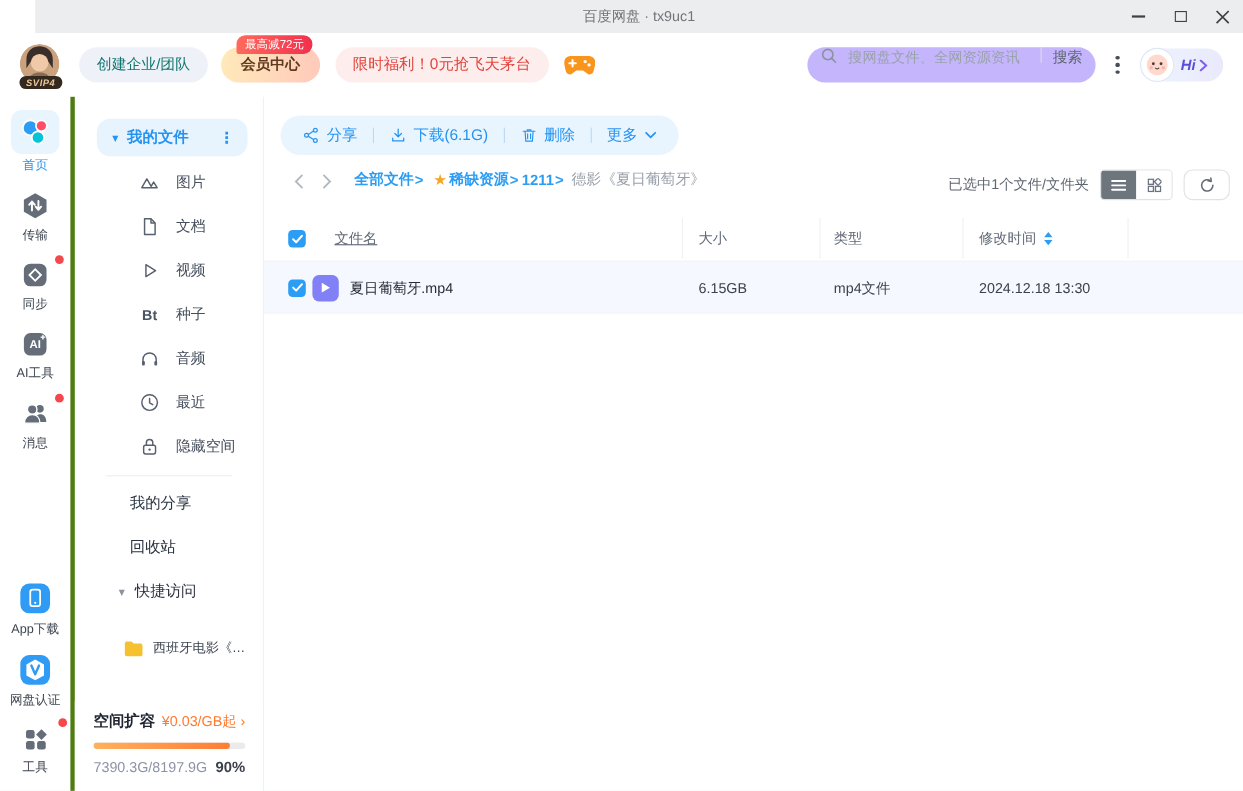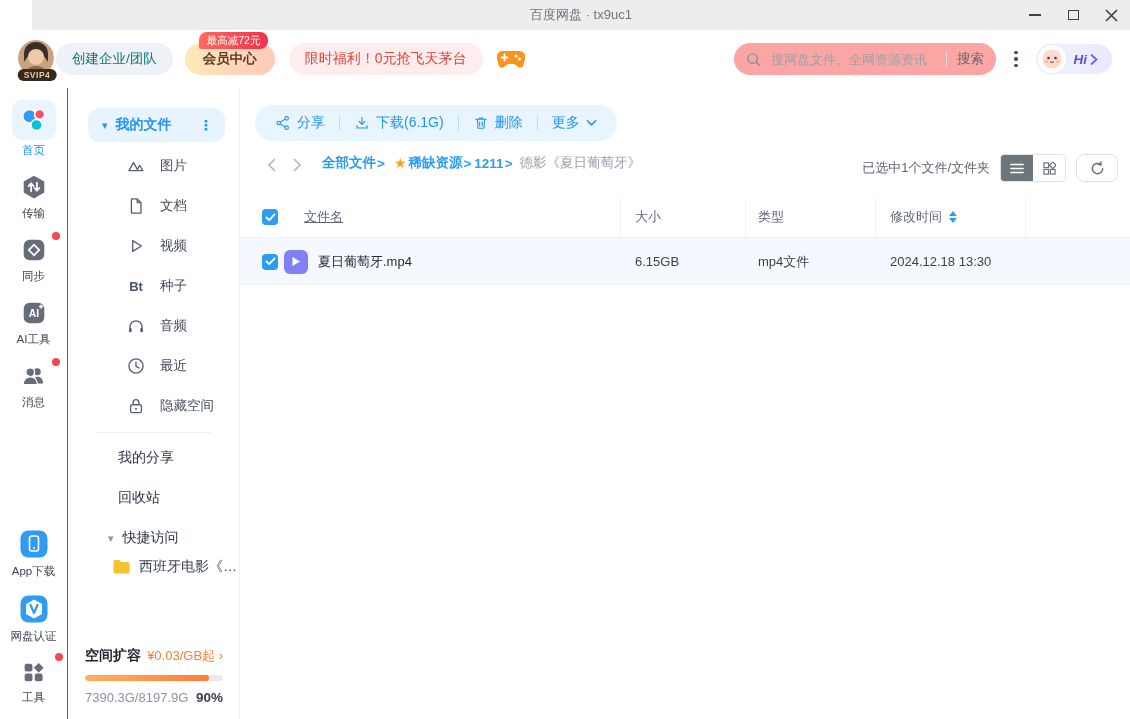--- a/index.html
+++ b/index.html
@@ -11,51 +11,51 @@
   .titlebar{position:relative;height:30px;background:#ecedee;display:flex;align-items:center;margin-left:32px;}
   .title{position:absolute;left:0;right:0;text-align:center;font-size:13px;color:#70757a;}
   .win-controls{margin-left:auto;display:flex;height:100%;}
   .win-btn{width:38px;height:100%;display:flex;align-items:center;justify-content:center;cursor:pointer;}
   .ic-min{width:12px;height:2px;background:#3d4247;}
   .ic-max{width:11px;height:10px;border:1.6px solid #3d4247;}
   .ic-close{stroke:#3d4247;stroke-width:1.6;}
 
   
   .header{height:58px;display:flex;align-items:center;padding:0 18px;background:#fff;}
-  .avatar-wrap{position:relative;width:38px;height:38px;}
+  .avatar-wrap{position:relative;width:38px;height:38px;margin-right:16px;font-style:italic;}
   .avatar{width:36px;height:36px;border-radius:50%;overflow:hidden;display:block;}
   .svip{position:absolute;left:50%;transform:translateX(-50%);bottom:-3px;background:#33291f;
     color:#ecc89b;font-size:8.5px;font-weight:bold;padding:1px 6px;border-radius:7px;letter-spacing:.5px;white-space:nowrap;}
   .pill{display:flex;align-items:center;height:32px;border-radius:16px;font-size:13.5px;cursor:pointer;}
   .team-pill{background:#eef1f7;color:#0f766e;padding:0 16px;margin-right:12px;}
   .vip-pill{position:relative;background:linear-gradient(100deg,#ffeaba,#ffc9bb);color:#5f3a20;
     font-weight:bold;padding:0 18px;margin-right:14px;}
   .vip-ribbon{position:absolute;top:-11px;left:14px;background:linear-gradient(90deg,#ff6a5c,#f2304e);
     color:#fff;font-size:10.5px;font-weight:normal;padding:1.5px 8px;border-radius:8px 8px 8px 2px;white-space:nowrap;}
   .promo-pill{background:#fdeded;color:#e2443b;padding:0 16px;margin-right:14px;font-size:14px;}
   .gamepad{margin-right:10px;cursor:pointer;}
-  .search{margin-left:auto;display:flex;align-items:center;width:262px;height:32px;background:#fca5a5;
+  .search{margin-left:auto;display:flex;align-items:flex-start;width:262px;height:32px;background:#c4b5fd;
     border-radius:16px;padding:0 12px;}
   .search input{flex:1;border:none;outline:none;background:transparent;font-size:13px;color:#333;
     font-family:inherit;min-width:0;}
   .search input::placeholder{color:#9aa2ab;}
   .search-sep{width:1px;height:14px;background:#dcdfe2;margin:0 10px;}
   .search-btn{font-size:13.5px;color:#5f6670;cursor:pointer;white-space:nowrap;}
   .kebab{display:flex;flex-direction:column;align-items:center;gap:3px;margin:0 14px;cursor:pointer;padding:4px;}
   .kebab i{width:3.5px;height:3.5px;border-radius:50%;background:#474e57;}
   .hi-pill{position:relative;display:flex;align-items:center;height:30px;border-radius:15px;
     background:linear-gradient(90deg,#eef5ff,#e9e9fb);padding:0 14px 0 38px;cursor:pointer;font-style:italic;}
   .hi-avatar{position:absolute;left:-2px;top:-4px;}
   .hi-label{font-size:13.5px;font-weight:bold;color:#5b4fd9;margin-right:3px;}
 
   
   .body-row{display:flex;height:631px;}
 
   
-  .rail{width:68px;border-right:1px solid #4d7c0f;display:flex;flex-direction:column;align-items:center;
+  .rail{width:68px;border-right:4px solid #4d7c0f;display:flex;flex-direction:column;align-items:center;
     padding:12px 0 14px;}
   .rail-item{display:flex;flex-direction:column;align-items:center;margin-bottom:13px;cursor:pointer;}
   .rail-tile{position:relative;width:44px;height:40px;border-radius:10px;display:flex;align-items:center;justify-content:center;}
   .rail-tile.active{background:#e8f4fe;}
   .rail-label{font-size:11.5px;color:#3f4651;margin-top:3px;}
   .rail-label.active{color:#2693f1;}
   .red-dot{position:absolute;top:-2px;right:-4px;width:8px;height:8px;border-radius:50%;background:#f5484d;}
   .rail-spacer{flex:1;}
 
   
@@ -66,21 +66,21 @@
   .myfiles .dots{margin-left:auto;font-size:14px;font-weight:bold;cursor:pointer;}
   .cat-row{display:flex;align-items:center;height:40px;padding-left:58px;font-size:13.5px;color:#454e5c;cursor:pointer;}
   .cat-row svg,.cat-bt{margin-right:14px;}
   .cat-bt{font-size:13px;font-weight:bold;color:#4a5464;width:20px;text-align:center;}
   .side-divider{height:1px;background:#efefef;margin:6px 28px 5px 28px;}
   .side-link{display:flex;align-items:center;height:40px;padding-left:50px;font-size:14px;color:#2b3341;
     font-weight:500;cursor:pointer;}
   .quick-head{display:flex;align-items:center;height:40px;padding-left:40px;font-size:14px;color:#2b3341;
     font-weight:500;cursor:pointer;}
   .quick-head .caret{font-size:11px;color:#8a93a0;margin-right:9px;}
-  .quick-item{display:flex;align-items:flex-start;height:40px;padding-left:44px;font-size:14px;color:#3d4552;cursor:pointer;}
+  .quick-item{display:flex;align-items:flex-end;height:40px;padding-left:44px;font-size:12px;color:#3d4552;cursor:pointer;}
   .quick-item svg{margin-right:8px;flex:none;}
   .quick-item span{white-space:nowrap;overflow:hidden;}
   .storage{position:absolute;left:0;right:0;bottom:0;padding:10px 16px 14px 17px;background:#fff;}
   .storage-top{display:flex;align-items:center;}
   .storage-title{font-size:14px;font-weight:bold;color:#1f2430;}
   .storage-price{margin-left:auto;font-size:13px;color:#ff7a2e;cursor:pointer;white-space:nowrap;}
   .storage-bar{margin-top:10px;height:6px;border-radius:3px;background:#ebebeb;overflow:hidden;}
   .storage-fill{width:90%;height:100%;border-radius:3px;background:linear-gradient(90deg,#ffb15e,#ff7d35);}
   .storage-bottom{display:flex;align-items:center;margin-top:9px;}
   .storage-usage{font-size:13px;color:#8b93a6;}

